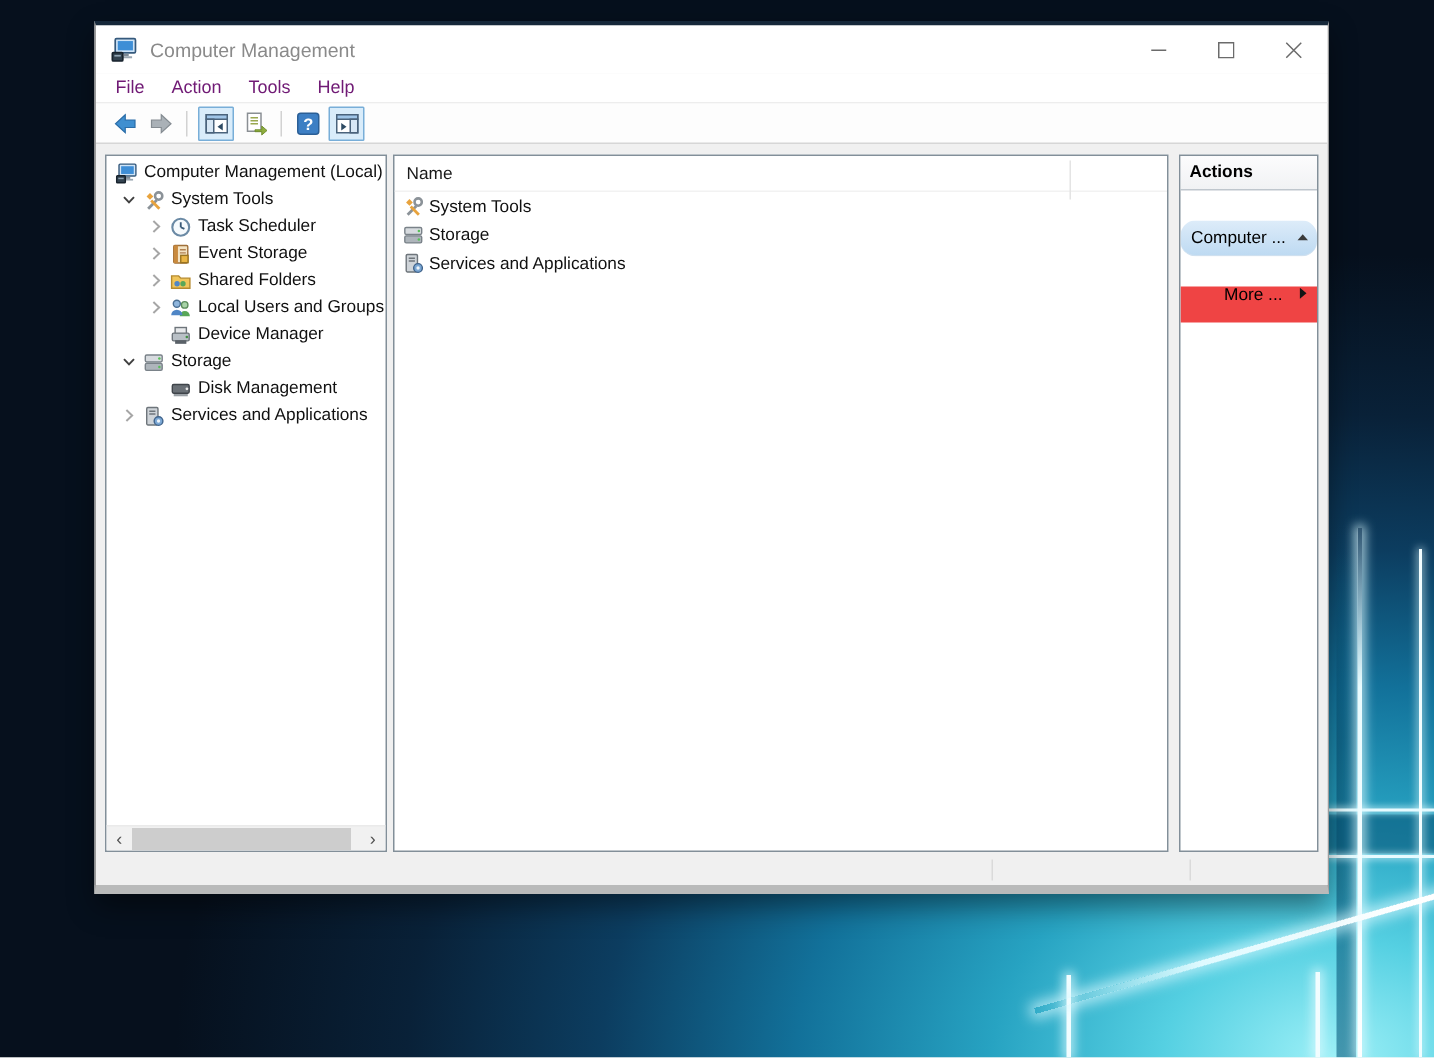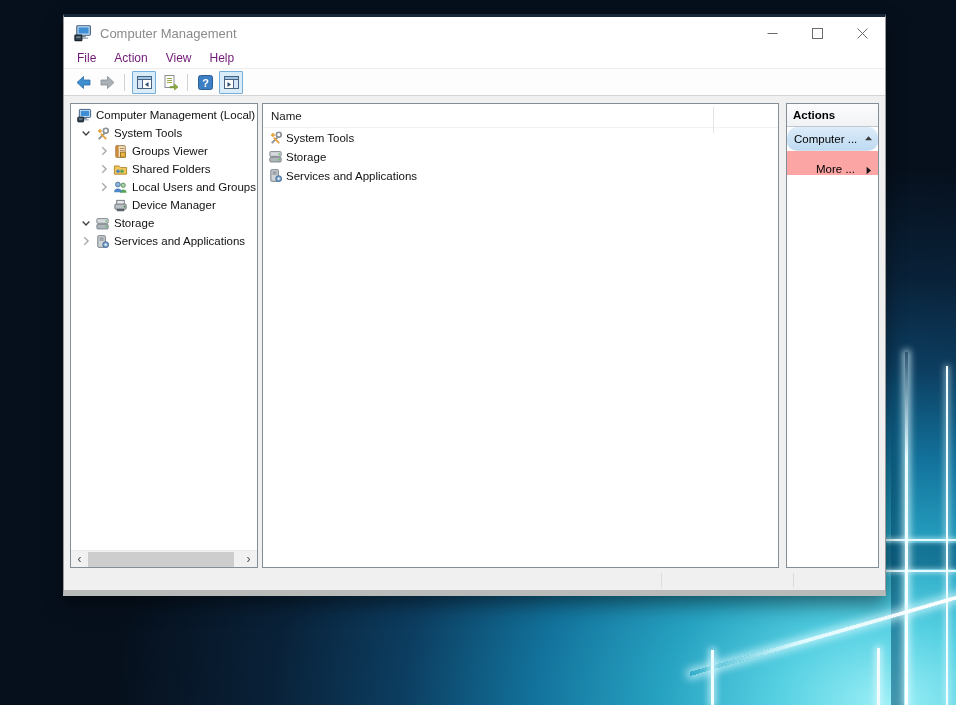--- a/index.html
+++ b/index.html
@@ -80,29 +80,29 @@
   .strack { flex:1; position:relative; height:17px; }
   .sthumb { position:absolute; left:0; top:1px; height:15px; width:146px; background:#cdcdcd; }
 
   .list-pane { flex:1; margin-right:7px; position:relative; overflow:hidden; }
   .colheader { height:24px; display:flex; align-items:center; padding-left:8px;
     font-size:11.5px; color:#1a1a1a; border-bottom:1px solid #f2f2f2; position:relative; }
   .coldivider { position:absolute; left:450px; top:3px; height:26px; width:1px; background:#e4e4e4; }
   .lrow { height:19px; display:flex; align-items:center; padding-left:5px; font-size:11.5px; color:#111; }
   .lrow .ticon { margin:0 3px 0 0; }
 
-  .actions-pane { width:93px; flex:0 0 93px; display:flex; flex-direction:column; overflow:hidden; }
+  .actions-pane { width:93px; flex:0 0 93px; display:flex; flex-direction:column; overflow:hidden;gap:20px; }
   .actions-header { height:23px; display:flex; align-items:center; padding-left:6px;
     font-size:11.5px; font-weight:bold; color:#000;
     background:linear-gradient(#fcfcfd,#f1f2f4); border-bottom:1px solid #bfc6cd; }
   .action-section { height:24px; display:flex; align-items:center; justify-content:space-between;
     padding:0 5px 0 7px; font-size:11.5px; color:#000;
     background:linear-gradient(#ddecf9,#bedaf2); border-bottom:1px solid #cfe0ef;border-radius:10px; }
-  .action-more { height:24px; display:flex; align-items:flex-end; justify-content:flex-end;
-    gap:9px; padding-right:5px; font-size:11.5px; color:#000; background:#fca5a5; }
+  .action-more { height:24px; display:flex; align-items:flex-start; justify-content:flex-end;
+    gap:9px; padding-right:5px; font-size:11.5px; color:#000; background:#ef4444; }
   .tri { width:9px; height:9px; }
 
   .statusbar { height:20px; background:#f0f0f0; position:relative; }
   .sdiv { position:absolute; top:3px; bottom:3px; width:1px; background:#dadada; }
   .sdiv1 { left:597px; } .sdiv2 { left:729px; }
 
   .defs { position:absolute; width:0; height:0; overflow:hidden; }
 </style>
 </head>
 <body>
@@ -220,21 +220,21 @@
         </span>
       </div>
     </div>
 
     <div class="menubar">
 
         <span class="menu-item">File</span>
 
         <span class="menu-item">Action</span>
 
-        <span class="menu-item">View</span>
+        <span class="menu-item">Tools</span>
 
         <span class="menu-item">Help</span>
       </div>
 
     <div class="toolbar">
       <span class="tbtn">
         <svg viewBox="0 0 17 17">
             <path d="M8.5 2.5 L2 8.5 L8.5 14.5 L8.5 11 H15 V6 H8.5 Z" fill="#3f8fd0" stroke="#2a6da8" stroke-width="0.8"></path>
           </svg>
       </span>
@@ -294,29 +294,38 @@
             <div class="trow lvl1 exp-expanded">
               <svg class="chev" viewBox="0 0 16 16">
                 <use href="#chev-expanded"></use>
               </svg>
               <svg class="ticon" viewBox="0 0 16 16">
                 <use href="#i-tools"></use>
               </svg>
               <span class="tlabel">System Tools</span>
             </div>
 
-
             <div class="trow lvl2 exp-collapsed">
               <svg class="chev" viewBox="0 0 16 16">
                 <use href="#chev-collapsed"></use>
               </svg>
               <svg class="ticon" viewBox="0 0 16 16">
+                <use href="#i-clock"></use>
+              </svg>
+              <span class="tlabel">Task Scheduler</span>
+            </div>
+
+            <div class="trow lvl2 exp-collapsed">
+              <svg class="chev" viewBox="0 0 16 16">
+                <use href="#chev-collapsed"></use>
+              </svg>
+              <svg class="ticon" viewBox="0 0 16 16">
                 <use href="#i-eventlog"></use>
               </svg>
-              <span class="tlabel">Groups Viewer</span>
+              <span class="tlabel">Event Storage</span>
             </div>
 
             <div class="trow lvl2 exp-collapsed">
               <svg class="chev" viewBox="0 0 16 16">
                 <use href="#chev-collapsed"></use>
               </svg>
               <svg class="ticon" viewBox="0 0 16 16">
                 <use href="#i-sharedfolder"></use>
               </svg>
               <span class="tlabel">Shared Folders</span>
@@ -346,20 +355,29 @@
             <div class="trow lvl1 exp-expanded">
               <svg class="chev" viewBox="0 0 16 16">
                 <use href="#chev-expanded"></use>
               </svg>
               <svg class="ticon" viewBox="0 0 16 16">
                 <use href="#i-storage"></use>
               </svg>
               <span class="tlabel">Storage</span>
             </div>
 
+            <div class="trow lvl2 exp-none">
+              <svg class="chev" viewBox="0 0 16 16">
+                <use></use>
+              </svg>
+              <svg class="ticon" viewBox="0 0 16 16">
+                <use href="#i-disk"></use>
+              </svg>
+              <span class="tlabel">Disk Management</span>
+            </div>
 
             <div class="trow lvl1 exp-collapsed">
               <svg class="chev" viewBox="0 0 16 16">
                 <use href="#chev-collapsed"></use>
               </svg>
               <svg class="ticon" viewBox="0 0 16 16">
                 <use href="#i-services"></use>
               </svg>
               <span class="tlabel">Services and Applications</span>
             </div>

